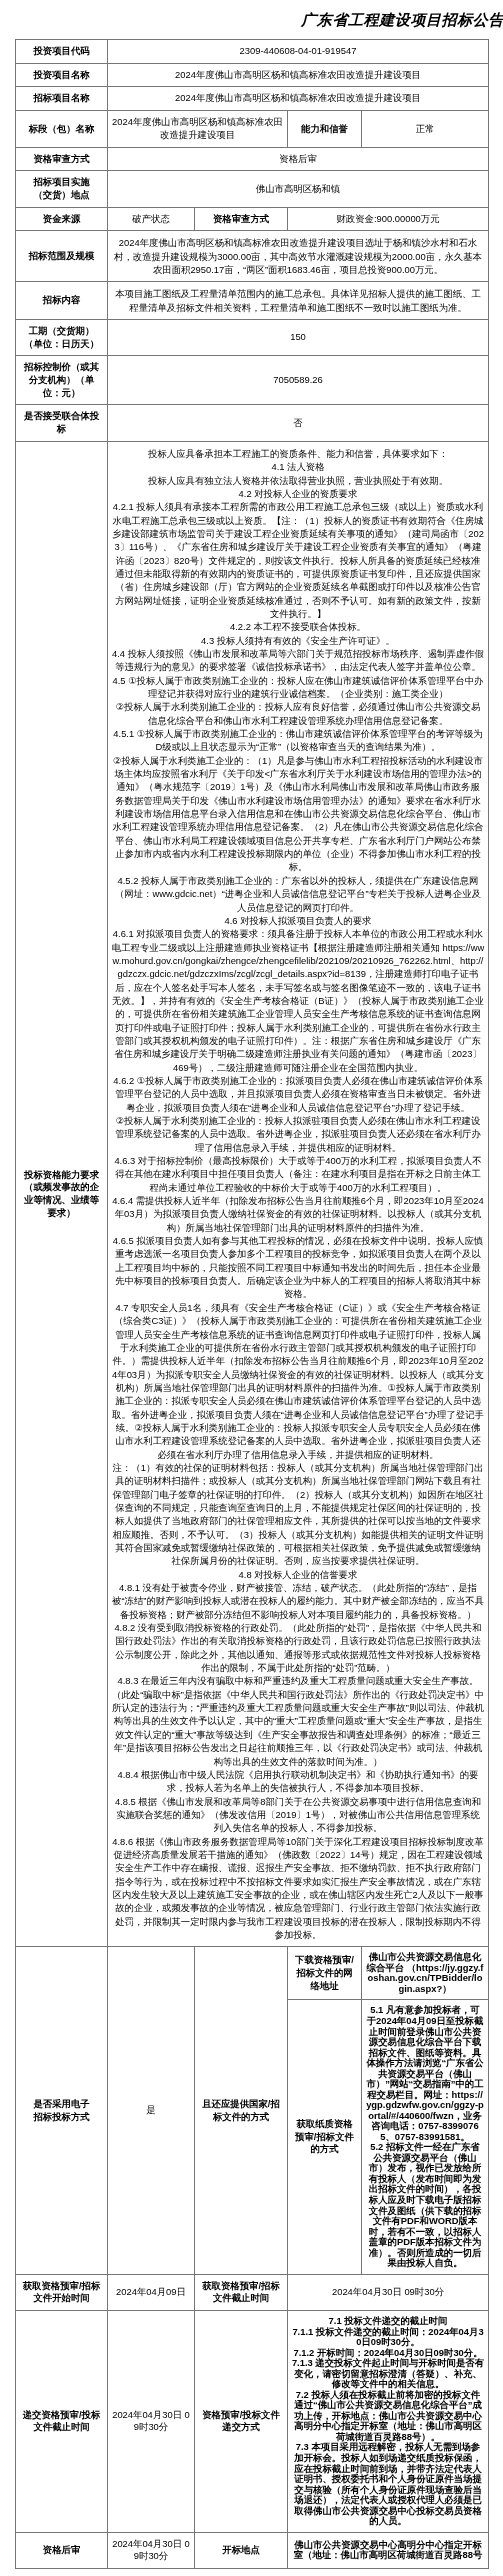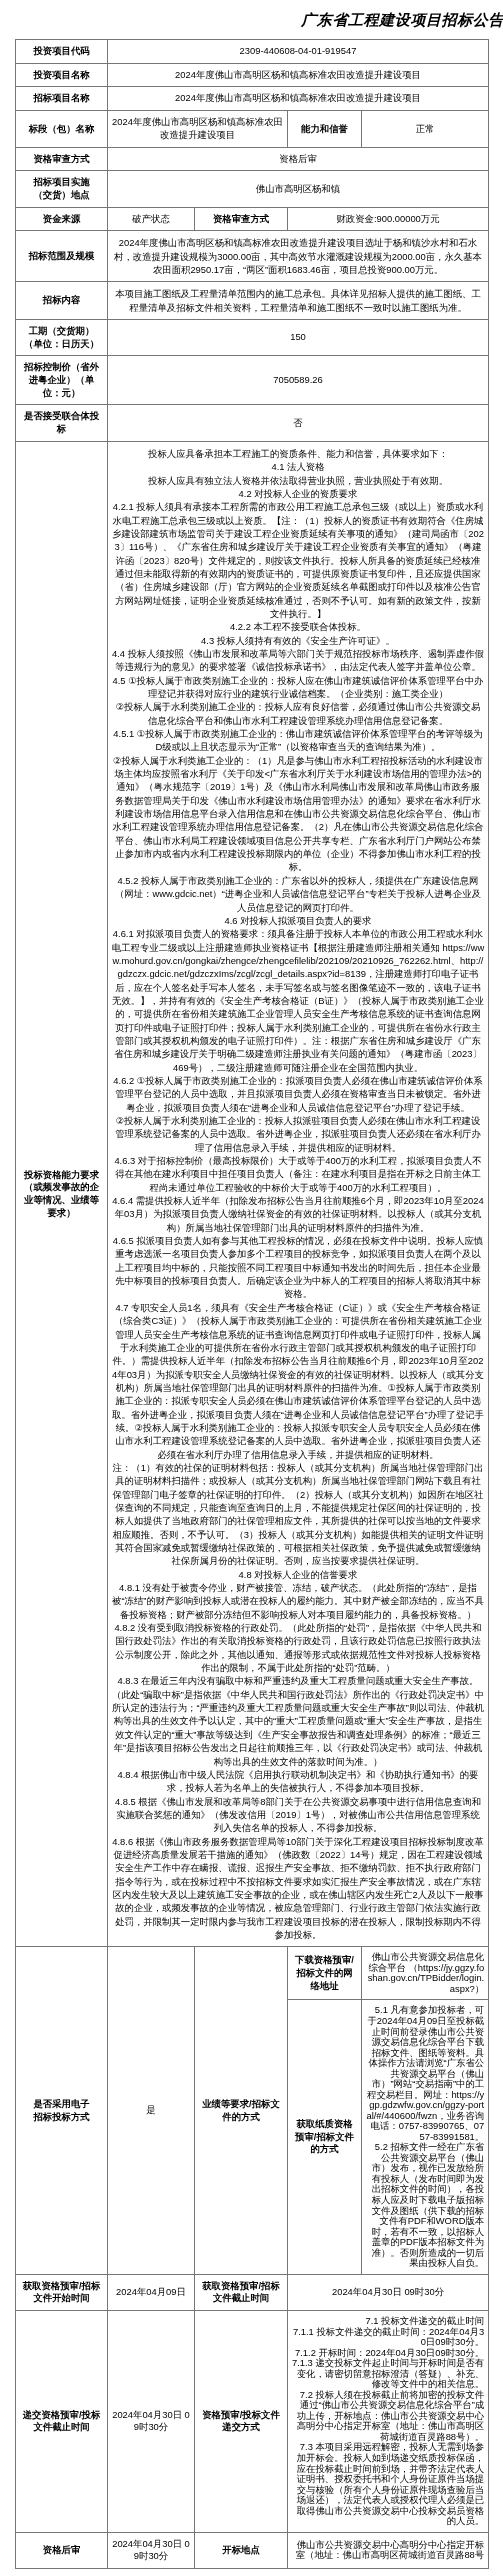--- a/index.html
+++ b/index.html
@@ -3,21 +3,21 @@
 <meta charset="utf-8">
 <style>
   html,body { margin:0; padding:0; background:#fff; color:#000; }
   body { width:504px; font-family:"Liberation Sans","DejaVu Sans",sans-serif; }
   h1.doc-title { text-align:right; font-size:15px; font-weight:bold; margin:11.3px 0 8.8px 0; letter-spacing:0.6px;font-style:italic; }
   table.announcement { border-collapse:collapse; width:473px; margin:0 auto 6.3px auto; table-layout:fixed; }
   td { border:0.6px solid #767676; font-size:9.4px; padding:5px 3.8px; vertical-align:middle; word-break:break-all; }
   td.lbl { font-weight:bold; text-align:center; white-space:pre-wrap; line-height:1.35;margin-top:21px; }
   td.ctr { text-align:center; line-height:1.35; }
   td.txt { text-align:center; white-space:pre-wrap; line-height:1.42; }
-  td.tight { text-align:right; white-space:pre-wrap; line-height:1.12; }
+  td.tight { text-align:center; white-space:pre-wrap; line-height:1.12;font-weight:bold; }
 </style>
 </head>
 <body>
 
 <h1 class="doc-title">广东省工程建设项目招标公告</h1>
 
 <table class="announcement">
   <colgroup>
     <col style="width:92px">
       <col style="width:87px">
@@ -77,21 +77,21 @@
     <td class="txt" colspan="4">本项目施工图纸及工程量清单范围内的施工总承包。具体详见招标人提供的施工图纸、工程量清单及招标文件相关资料，工程量清单和施工图纸不一致时以施工图纸为准。</td>
   </tr>
 
   <tr>
     <td class="lbl">工期（交货期）
 （单位：日历天）</td>
     <td class="ctr" colspan="4">150</td>
   </tr>
 
   <tr>
-    <td class="lbl">招标控制价（省外进粤企业）（单位：元）</td>
+    <td class="lbl">招标控制价（或其分支机构）（单位：元）</td>
     <td class="ctr" colspan="4">7050589.26</td>
   </tr>
 
   <tr>
     <td class="lbl">是否接受联合体投标</td>
     <td class="ctr" colspan="4">否</td>
   </tr>
 
   <tr>
     <td class="lbl">投标资格能力要求（或频发事故的企业等情况、业绩等要求）</td>
@@ -123,21 +123,21 @@
 4.8.3 在最近三年内没有骗取中标和严重违约及重大工程质量问题或重大安全生产事故。（此处“骗取中标”是指依据《中华人民共和国行政处罚法》所作出的《行政处罚决定书》中所认定的违法行为；“严重违约及重大工程质量问题或重大安全生产事故”则以司法、仲裁机构等出具的生效文件予以认定，其中的“重大”工程质量问题或“重大”安全生产事故，是指生效文件认定的“重大”事故等级达到《生产安全事故报告和调查处理条例》的标准；“最近三年”是指该项目招标公告发出之日起往前顺推三年，以《行政处罚决定书》或司法、仲裁机构等出具的生效文件的落款时间为准。）
 4.8.4 根据佛山市中级人民法院《启用执行联动机制决定书》和《协助执行通知书》的要求，投标人若为名单上的失信被执行人，不得参加本项目投标。
 4.8.5 根据《佛山市发展和改革局等8部门关于在公共资源交易事项中进行信用信息查询和实施联合奖惩的通知》（佛发改信用〔2019〕1号），对被佛山市公共信用信息管理系统列入失信名单的投标人，不得参加投标。
 4.8.6 根据《佛山市政务服务数据管理局等10部门关于深化工程建设项目招标投标制度改革促进经济高质量发展若干措施的通知》（佛政数〔2022〕14号）规定，因在工程建设领域安全生产工作中存在瞒报、谎报、迟报生产安全事故、拒不缴纳罚款、拒不执行政府部门指令等行为，或在投标过程中不按招标文件要求如实汇报生产安全事故情况，或在广东辖区内发生较大及以上建筑施工安全事故的企业，或在佛山辖区内发生死亡2人及以下一般事故的企业，或频发事故的企业等情况，被应急管理部门、行业行政主管部门依法实施行政处罚，并限制其一定时限内参与我市工程建设项目投标的潜在投标人，限制投标期内不得参加投标。</td>
   </tr>
 
   <tr>
     <td class="lbl" rowspan="2">是否采用电子
 招标投标方式</td>
     <td class="ctr" rowspan="2">是</td>
-    <td class="lbl" rowspan="2">业绩等要求/招标文件的方式</td>
+    <td class="lbl" rowspan="2">且还应提供国家/招标文件的方式</td>
     <td class="lbl">下载资格预审/招标文件的网络地址</td>
     <td class="tight">佛山市公共资源交易信息化综合平台 （https://jy.ggzy.foshan.gov.cn/TPBidder/login.aspx?）</td>
   </tr>
   <tr>
     <td class="lbl">获取纸质资格预审/招标文件的方式</td>
     <td class="tight">5.1 凡有意参加投标者，可于2024年04月09日至投标截止时间前登录佛山市公共资源交易信息化综合平台下载招标文件、图纸等资料。具体操作方法请浏览“广东省公共资源交易平台（佛山市）”网站“交易指南”中的工程交易栏目。网址：https://ygp.gdzwfw.gov.cn/ggzy-portal/#/440600/fwzn，业务咨询电话：0757-83990765、0757-83991581。
 5.2 招标文件一经在广东省公共资源交易平台（佛山市）发布，视作已发放给所有投标人（发布时间即为发出招标文件的时间），各投标人应及时下载电子版招标文件及图纸（供下载的招标文件有PDF和WORD版本时，若有不一致，以招标人盖章的PDF版本招标文件为准）。否则所造成的一切后果由投标人自负。</td>
   </tr>
 
   <tr>

